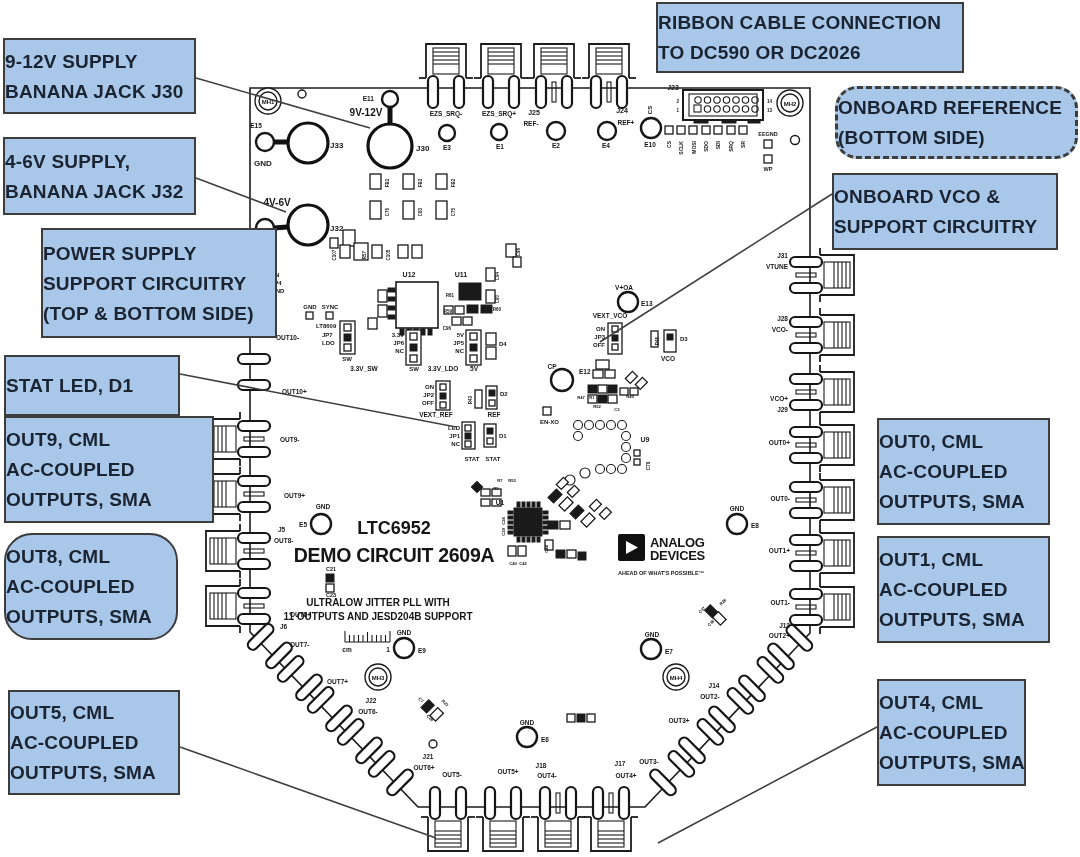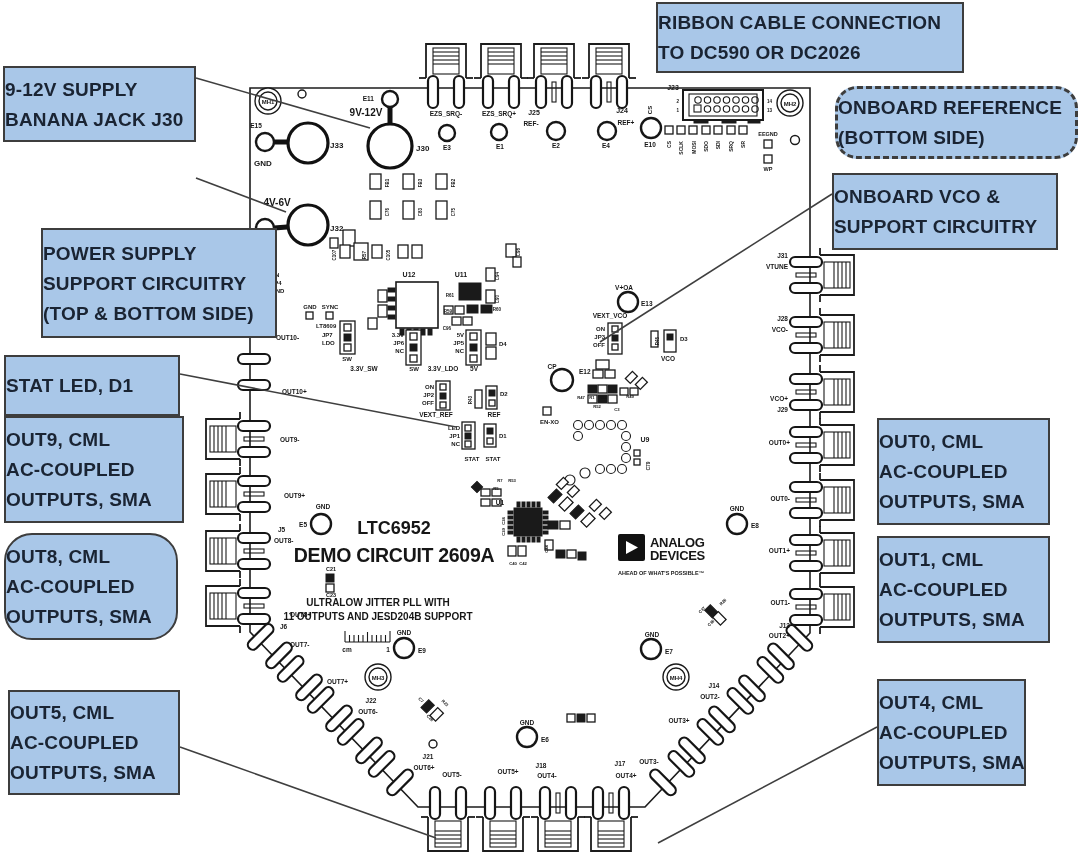--- a/index.html
+++ b/index.html
@@ -589,33 +589,37 @@
       <line class="lead" x1="196" y1="78" x2="370" y2="128"></line>
       <line class="lead" x1="196" y1="178" x2="286" y2="212"></line>
       <line class="lead" x1="239" y1="286" x2="260" y2="302"></line>
       <line class="lead" x1="180" y1="374" x2="456" y2="427"></line>
       <line class="lead" x1="180" y1="747" x2="436" y2="838"></line>
       <line class="lead" x1="832" y1="194" x2="600" y2="342"></line>
       <line class="lead" x1="877" y1="727" x2="658" y2="843"></line>
     </g>
   </svg>
 
-  <div class="callout" style="left:3px;top:38px;width:193px;height:76px;margin-top:28px;">
+  <div class="callout" style="left:3px;top:38px;width:193px;height:76px;">
     <div>9-12V SUPPLY</div>
     <div>BANANA JACK J30</div>
+  </div>
+  <div class="callout" style="left:3px;top:137px;width:193px;height:78px;">
+    <div>4-6V SUPPLY,</div>
+    <div>BANANA JACK J32</div>
   </div>
   <div class="callout" style="left:3px;top:228px;width:236px;height:110px;margin-left:38px;">
     <div>POWER SUPPLY</div>
     <div>SUPPORT CIRCUITRY</div>
     <div>(TOP &amp; BOTTOM SIDE)</div>
   </div>
   <div class="callout" style="left:4px;top:355px;width:176px;height:61px;">
     <div>STAT LED, D1</div>
   </div>
-  <div class="callout" style="left:4px;top:416px;width:180px;height:107px;">
+  <div class="callout" style="left:4px;top:416px;width:210px;height:107px;">
     <div>OUT9, CML</div>
     <div>AC-COUPLED</div>
     <div>OUTPUTS, SMA</div>
   </div>
   <div class="callout" style="left:4px;top:533px;width:174px;height:107px;border-radius:28px;">
     <div>OUT8, CML</div>
     <div>AC-COUPLED</div>
     <div>OUTPUTS, SMA</div>
   </div>
   <div class="callout" style="left:8px;top:690px;width:172px;height:105px;">

